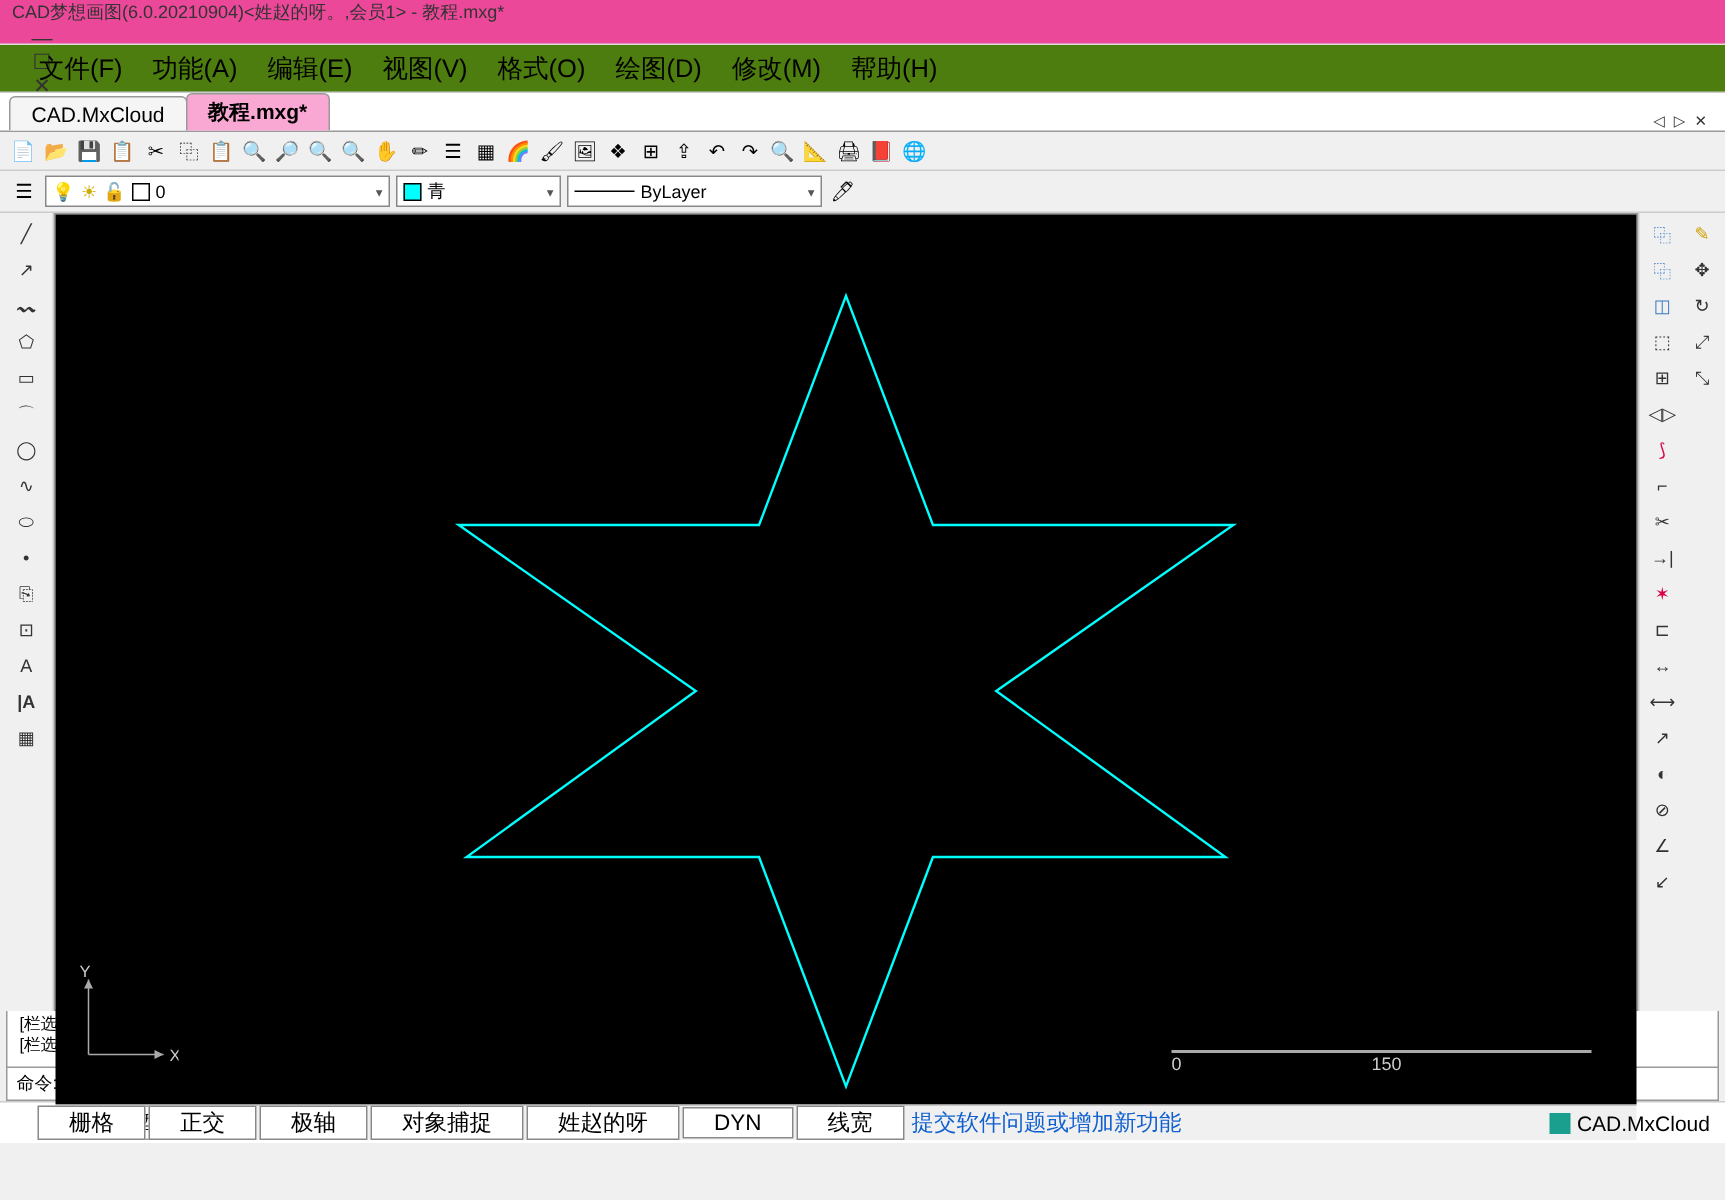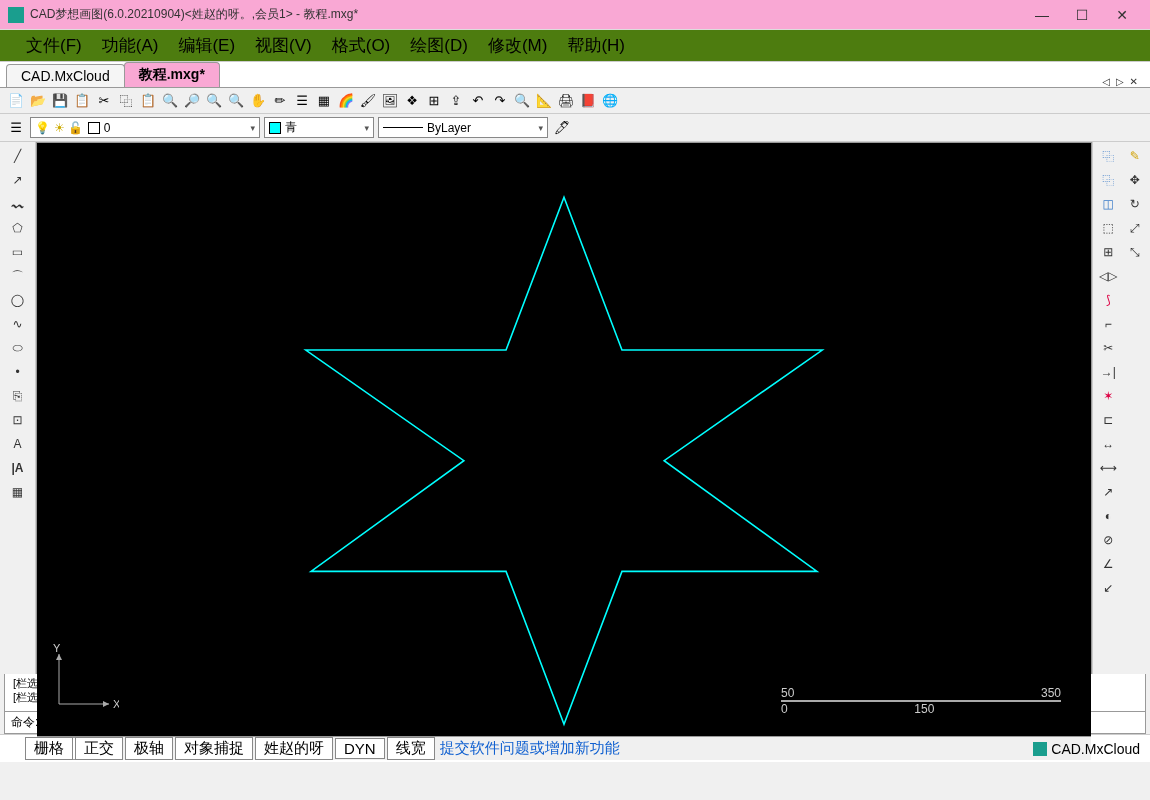--- a/index.html
+++ b/index.html
@@ -1,17 +1,17 @@
 <!DOCTYPE html>
 <html><head>
 <meta charset="utf-8">
 <style>
 * { box-sizing: border-box; margin: 0; padding: 0; }
 body { font-family: "Microsoft YaHei", Tahoma, sans-serif; font-size: 12px; background: #f0f0f0; overflow: hidden; width: 1150px; height: 800px; }
-.titlebar { height: 30px; background: #f9a8d4; display: flex; align-items: center; padding: 0 8px; border-bottom: 1px solid #ddd; }
+.titlebar { height: 30px; background: #ec4899; display: flex; padding: 0 8px; border-bottom: 1px solid #ddd; flex-direction: column; }
 .titlebar .logo { width: 16px; height: 16px; background: #1a9e8e; margin-right: 6px; }
 .titlebar .title { flex: 1; color: #333; font-size: 12px; }
 .titlebar .winbtn { width: 40px; height: 28px; display: flex; align-items: center; justify-content: center; font-size: 14px; color: #333; }
 .menubar { height: 32px; background: #4d7c0f; display: flex; align-items: center; padding: 0 16px; border-bottom: 1px solid #ccc; }
 .menubar .menu { padding: 4px 10px; font-size: 17px; color: #000; }
 .tabs { height: 26px; background: #fff; display: flex; align-items: flex-end; padding: 0 6px; border-bottom: 1px solid #999; position: relative; }
 .tabs .tab { padding: 3px 14px; border: 1px solid #999; border-bottom: none; background: #f5f5f5; margin-right: -1px; font-size: 14px; border-radius: 4px 4px 0 0; }
 .tabs .tab.active { background: #f9a8d4; font-weight: bold; position: relative; z-index: 2; margin-top: 36px; }
 .tabs .tabctrls { margin-left: auto; display: flex; gap: 2px; font-size: 10px; color: #333; padding-right: 4px; }
 .tabs .tabctrls span { padding: 0 2px; }
@@ -33,21 +33,21 @@
 #canvas { flex: 1; background: #000; position: relative; }
 .btabs { height: 24px; background: #f0f0f0; display: flex; align-items: center; border-top: 1px solid #999; }
 .btabs .arrow { padding: 0 4px; font-size: 10px; }
 .btabs .btab { padding: 2px 12px; border: 1px solid #999; background: #fff; font-size: 12px; margin-left: 2px; }
 
 .cmdlog { height: 38px; background: #fff; border: 1px solid #999; border-top: none; padding: 2px 8px; font-size: 11px; line-height: 14px; overflow: hidden; margin: 0 4px; }
 .cmdline { height: 22px; background: #fff; border: 1px solid #999; border-top: none; display: flex; align-items: center; font-size: 12px; padding: 0 6px; margin: 0 4px; }
 .cmdline input { border: none; outline: none; flex: 1; font-size: 12px; }
 .statusbar { height: 28px; background: #fff; border-top: 1px solid #ccc; display: flex; align-items: center; font-size: 16px; padding: 0 4px; }
 .statusbar .coords { padding: 0 6px; }
-.statusbar .togglebox { border: 1px solid #888; padding: 1px 8px; margin: 0 1px; font-size: 15px; background: #fff; }
+.statusbar .togglebox { border: 1px solid #888; padding: 1px 20px; margin: 0 1px; font-size: 15px; background: #fff; }
 .statusbar .link { color: #1060d0; margin-left: 4px; font-size: 15px; }
 .statusbar .brand { margin-left: auto; padding: 0 6px; display: flex; align-items: center; gap: 4px; font-size: 14px; }
 .ucs { position: absolute; left: 12px; bottom: 20px; color: #aaa; font-size: 11px; }
 .scale { position: absolute; right: 30px; bottom: 20px; color: #ccc; font-size: 12px; width: 280px; }
 .scale .ticks { display: flex; justify-content: space-between; }
 .scale .bar { height: 2px; background: #aaa; position: relative; }
 </style>
 </head>
 <body>
 
@@ -162,24 +162,20 @@
         <svg width="70" height="70">
           <line x1="10" y1="60" x2="60" y2="60" stroke="#aaa"></line>
           <polygon points="60,60 54,57 54,63" fill="#aaa"></polygon>
           <line x1="10" y1="60" x2="10" y2="10" stroke="#aaa"></line>
           <polygon points="10,10 7,16 13,16" fill="#aaa"></polygon>
           <text x="64" y="64" fill="#ccc" font-size="11">X</text>
           <text x="4" y="8" fill="#ccc" font-size="11">Y</text>
         </svg>
       </div>
       <div class="scale">
-        <div class="ticks">
-            <span>50</span>
-            <span>350</span>
-          </div>
         <div class="bar"></div>
         <div class="ticks">
             <span>0</span>
             <span>150</span>
             <span></span>
           </div>
       </div>
     </div>
     <div class="btabs">
       <span class="arrow">◀</span>

